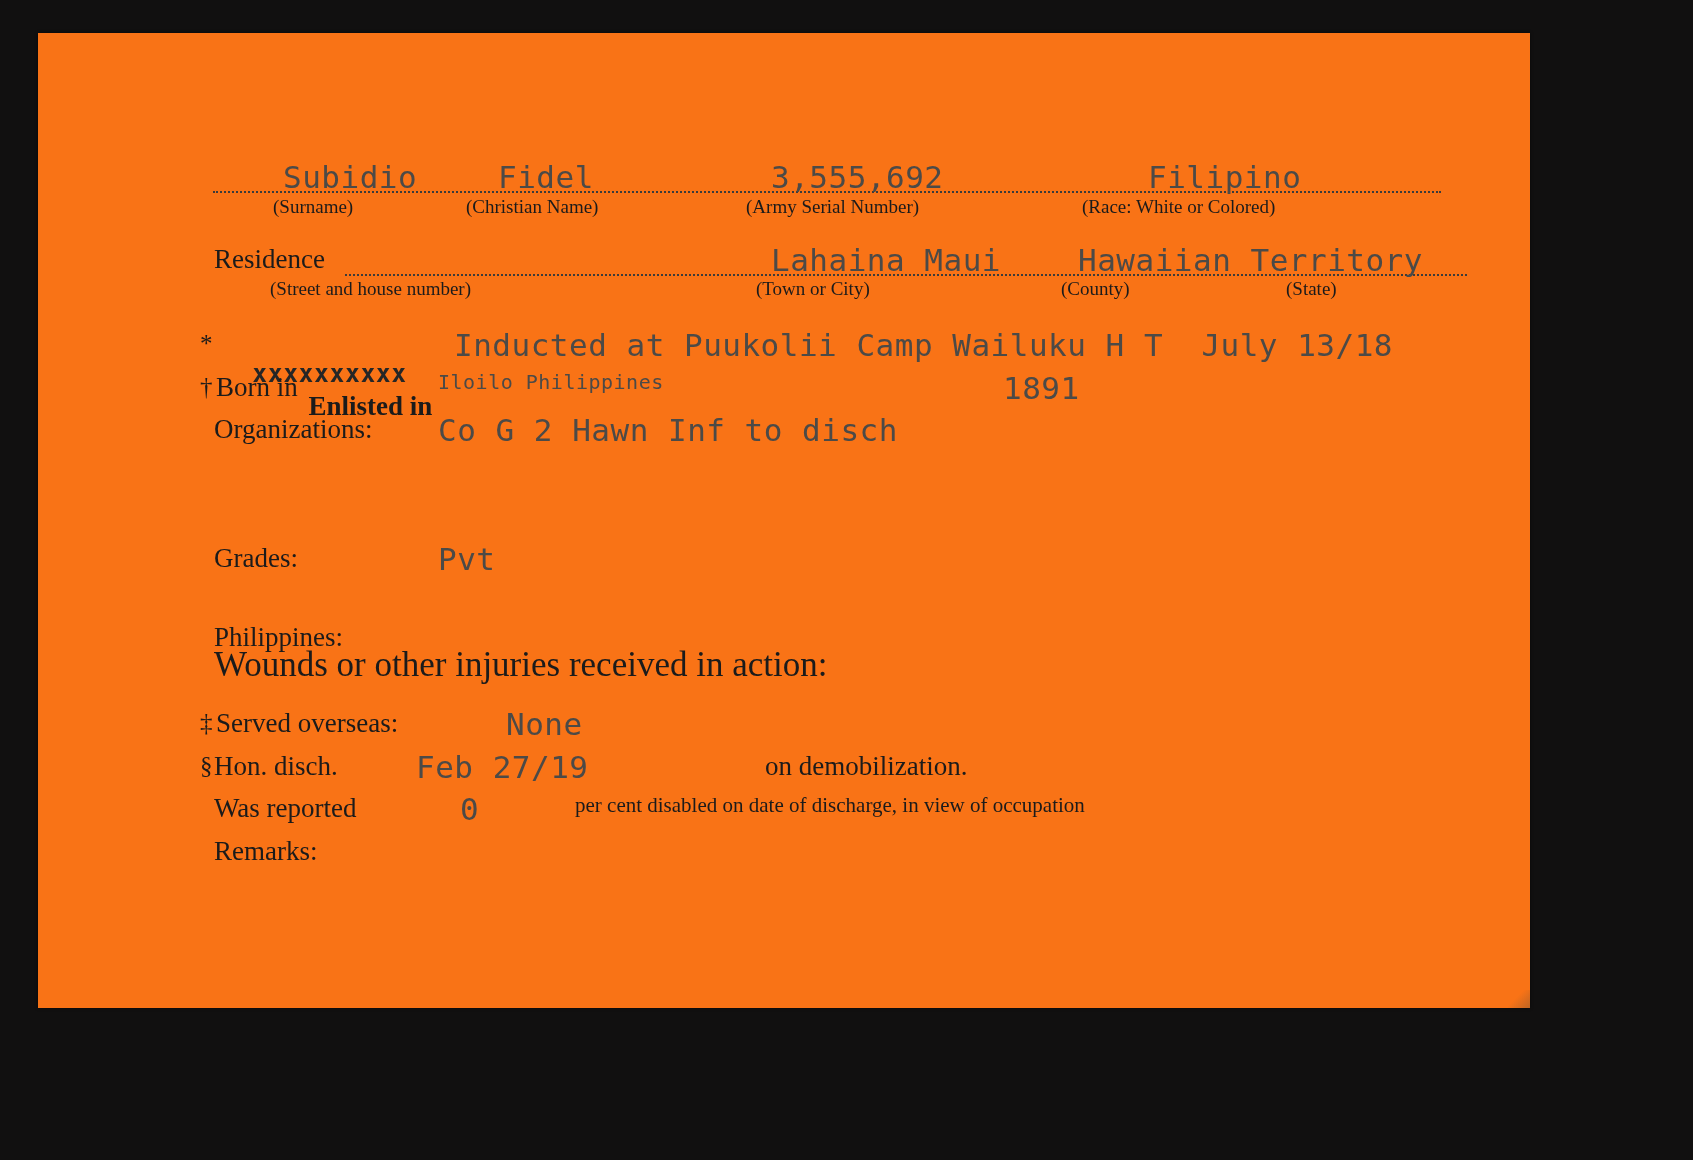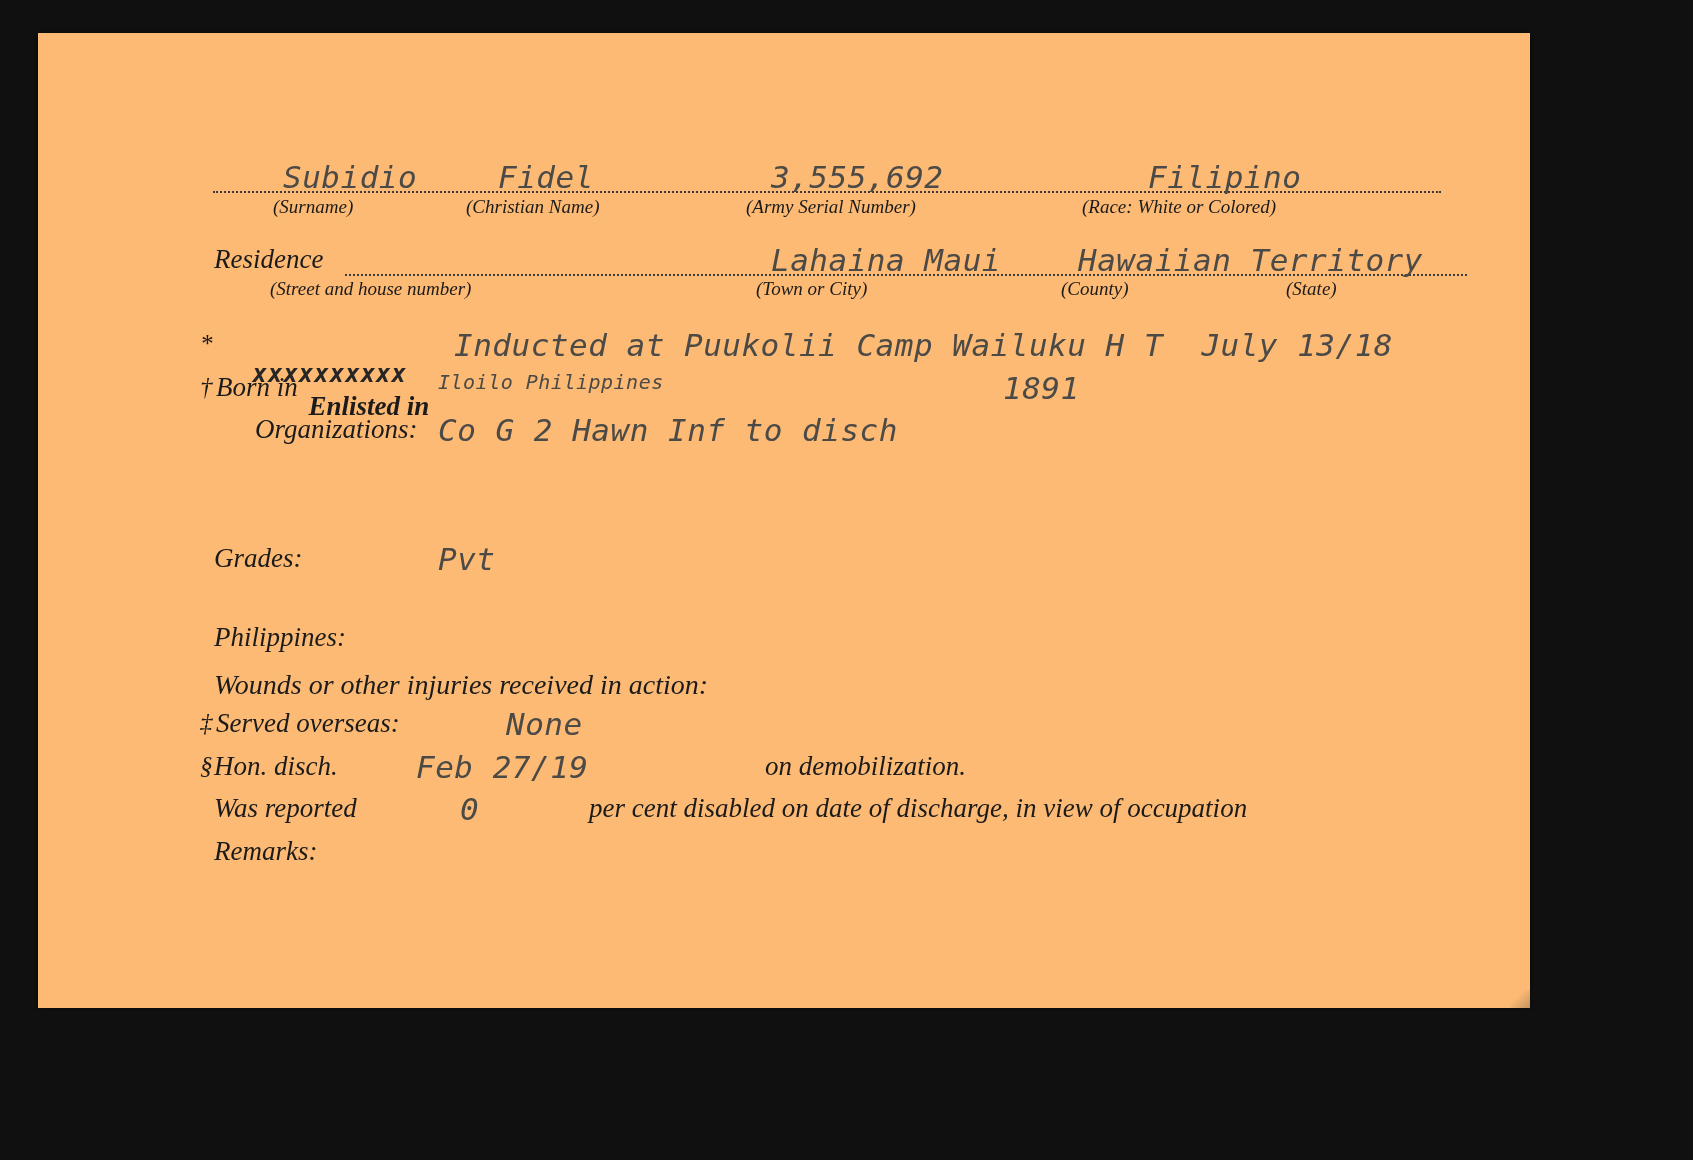--- a/index.html
+++ b/index.html
@@ -19,23 +19,22 @@
     width: 1693px;
     height: 1160px;
     background: #111010;
   }
   .card {
     position: absolute;
     left: 38px;
     top: 33px;
     width: 1492px;
     height: 975px;
-    background: #fdba74;
+    background: #f97316;
     box-shadow: 0 0 3px rgba(0,0,0,0.5);
-    font-style: italic;
   }
   .card::after {
     
     content: "";
     position: absolute;
     right: 0; bottom: 0;
     width: 22px; height: 18px;
     background: linear-gradient(135deg, rgba(0,0,0,0) 40%, rgba(80,75,60,0.35) 100%);
   }
 
@@ -122,40 +121,40 @@
         <span class="xs">xxxxxxxxxx</span>
       </span>
     </div>
     <div class="row typed" style="left:400px; top:294px; font-size:31px;margin-left:16px;">Inducted at Puukolii Camp Wailuku H T  July 13/18</div>
 
     <div class="row printed" style="left:162px; top:340px; font-size:25px;">†</div>
     <div class="row printed" style="left:178px; top:339px; font-size:27px;">Born in</div>
     <div class="row typed" style="left:400px; top:337px; font-size:20px;">Iloilo Philippines</div>
     <div class="row typed" style="left:965px; top:337px; font-size:31px;">1891</div>
 
-    <div class="row printed" style="left:176px; top:381px; font-size:27px;margin-left:41px;">Organizations:</div>
+    <div class="row printed" style="left:176px; top:381px; font-size:27px;">Organizations:</div>
     <div class="row typed" style="left:400px; top:379px; font-size:31px;">Co G 2 Hawn Inf to disch</div>
 
     <div class="row printed" style="left:176px; top:510px; font-size:27px;">Grades:</div>
     <div class="row typed" style="left:400px; top:508px; font-size:31px;">Pvt</div>
 
     <div class="row printed" style="left:176px; top:589px; font-size:27px;">Philippines:</div>
     <div class="row typed" style="left:400px; top:587px; font-size:31px;"></div>
 
-    <div class="row printed" style="left:176px; top:636px; font-size:28px;text-align:right;">Wounds or other injuries received in action:</div>
+    <div class="row printed" style="left:176px; top:612px; font-size:35px;text-align:right;">Wounds or other injuries received in action:</div>
 
     <div class="row printed" style="left:162px; top:676px; font-size:25px;">‡</div>
     <div class="row printed" style="left:178px; top:675px; font-size:27px;">Served overseas:</div>
     <div class="row typed" style="left:468px; top:673px; font-size:31px;">None</div>
 
     <div class="row printed" style="left:162px; top:719px; font-size:25px;">§</div>
     <div class="row printed" style="left:176px; top:718px; font-size:27px;">Hon. disch.</div>
     <div class="row typed" style="left:378px; top:716px; font-size:31px;">Feb 27/19</div>
     <div class="row printed" style="left:727px; top:718px; font-size:27px;">on demobilization.</div>
 
     <div class="row printed" style="left:176px; top:760px; font-size:27px;">Was reported</div>
     <div class="row typed" style="left:422px; top:758px; font-size:31px;">0</div>
-    <div class="row printed" style="left:537px; top:760px; font-size:27px;margin-left:14px;">per cent disabled on date of discharge, in view of occupation</div>
+    <div class="row printed" style="left:537px; top:760px; font-size:21px;">per cent disabled on date of discharge, in view of occupation</div>
 
     <div class="row printed" style="left:176px; top:803px; font-size:27px;">Remarks:</div>
 
   </div>
 </div>
 
 </body></html>

